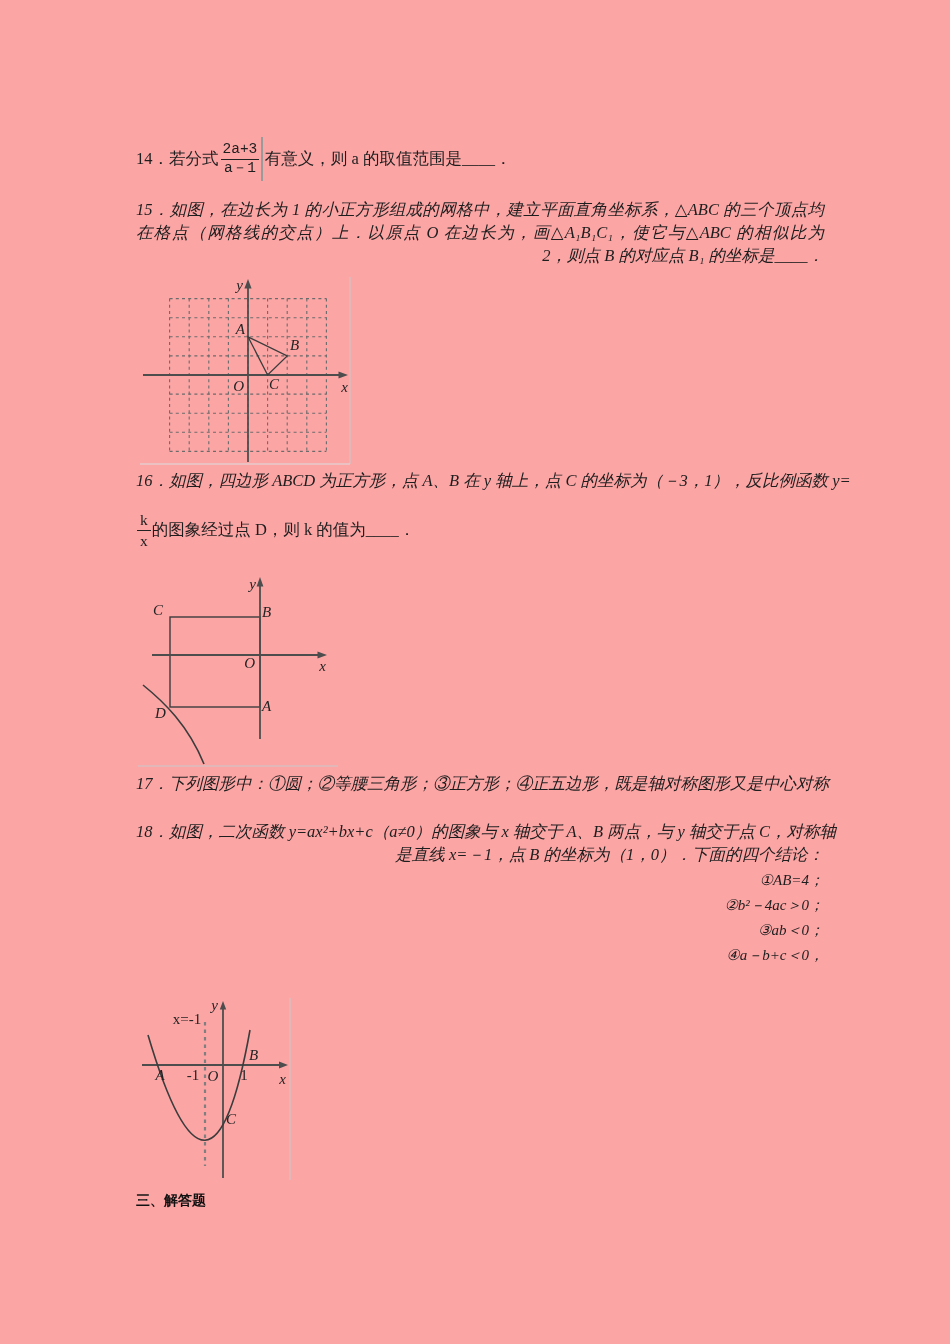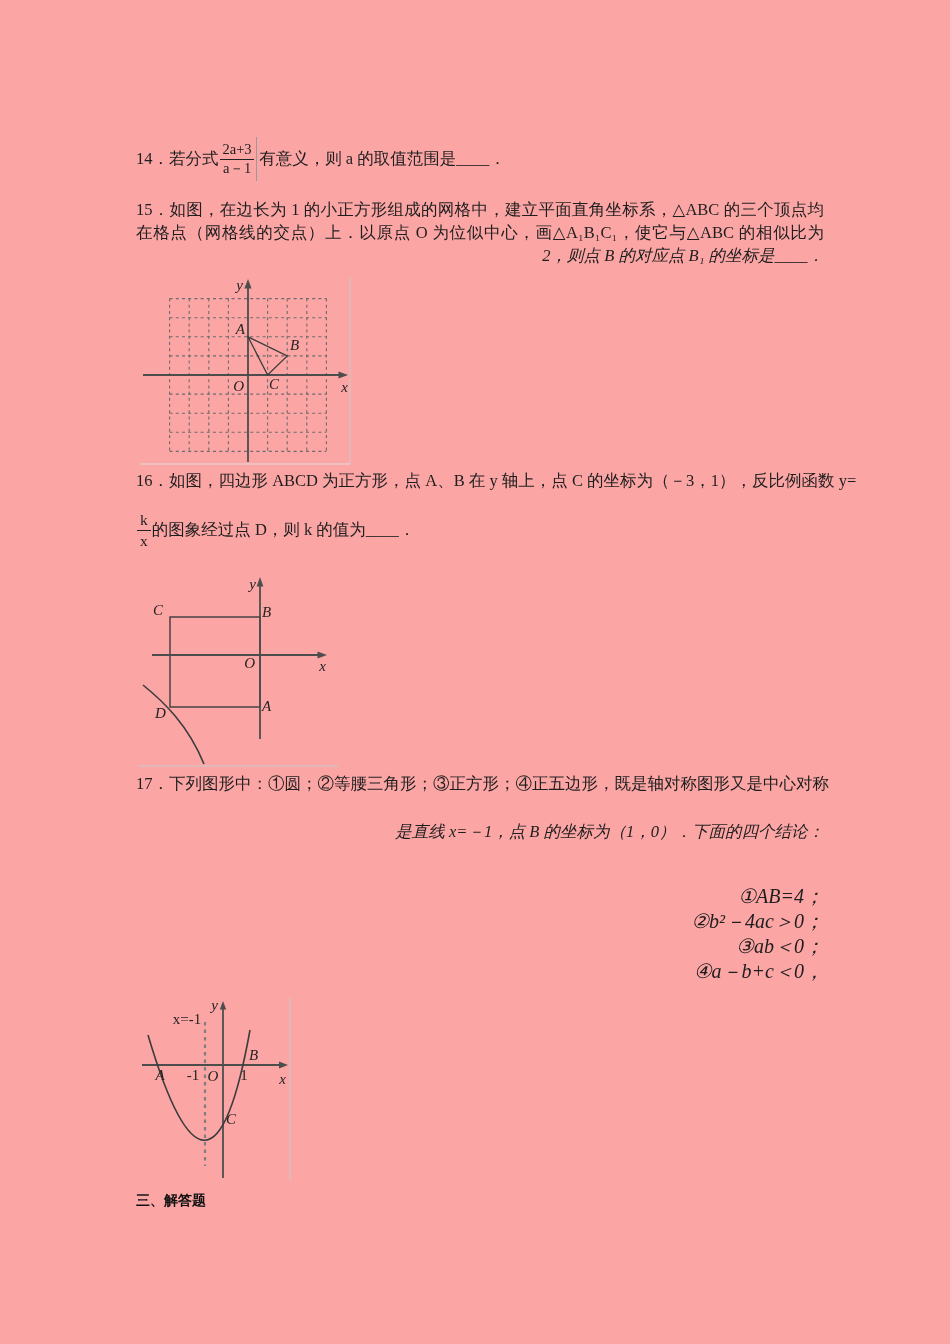--- a/index.html
+++ b/index.html
@@ -2,30 +2,30 @@
 <html><head>
 <meta charset="utf-8">
 <style>
   html,body{margin:0;padding:0;background:#ffffff;}
   .page{
     position:relative;width:950px;height:1344px;background:#fca5a5;overflow:hidden;
     font-family:"Liberation Serif","DejaVu Serif",serif;color:#1e1e1e;
   }
   .tblock{position:absolute;left:136px;width:688px;font-size:16.5px;}
   .jline{display:block;width:688px;line-height:23px;height:23px;
-         text-align:justify;text-align-last:justify;white-space:nowrap;}
+         text-align:justify;text-align-last:justify;white-space:nowrap;font-style:italic;}
   .pline{display:block;line-height:23px;height:23px;text-align:right;white-space:nowrap;font-style:italic;}
   .row{position:absolute;left:136px;display:flex;align-items:center;font-size:16.5px;}
   .frac{display:inline-flex;flex-direction:column;align-items:center;line-height:1.1;
         font-size:14.5px;margin:0 1px;}
   .frac .den{border-top:1.3px solid #222;}
   .frac .num,.frac .den{padding:1px 3px;}
-  .mono{font-family:Liberation Serif, serif;}
+  .mono{font-family:Liberation Mono, monospace;}
   .vbar{width:1.5px;height:44px;background:#9a9a9a;margin:0 2px 0 0;}
-  .items{position:absolute;left:136px;width:688px;font-size:20px;margin-top:16px;}
+  .items{position:absolute;left:136px;width:688px;font-size:15px;}
   .items .pline{height:25px;line-height:25px;}
   .heading{position:absolute;left:136px;font-size:14px;font-weight:bold;
            font-family:"Liberation Sans","DejaVu Sans",sans-serif;color:#111;}
   svg{position:absolute;overflow:visible;}
   svg text{font-family:"Liberation Serif","DejaVu Serif",serif;font-size:15px;
            font-style:italic;fill:#232323;}
   svg text.plain{font-style:normal;}
   .axis{stroke:#4d4d4d;stroke-width:1.8;fill:none;}
   .arrow{fill:#4d4d4d;stroke:none;}
   .gridline{stroke:#6b6b6b;stroke-width:1.1;fill:none;stroke-dasharray:3 3.2;}
@@ -44,21 +44,21 @@
     <span class="frac mono">
       <span class="num">2a+3</span>
       <span class="den">a－1</span>
     </span>
     <span class="vbar"></span>
     <span>有意义，则 a 的取值范围是____．</span>
   </div>
 
   <div class="tblock" style="top:198px;">
     <span class="jline">15．如图，在边长为 1 的小正方形组成的网格中，建立平面直角坐标系，△ABC 的三个顶点均</span>
-    <span class="jline">在格点（网格线的交点）上．以原点 O 为位似中心，画△A₁B₁C₁，使它与△ABC 的相似比为</span>
+    <span class="jline">在格点（网格线的交点）上．以原点 O 在边长为，画△A₁B₁C₁，使它与△ABC 的相似比为</span>
     <span class="pline">2，则点 B 的对应点 B₁ 的坐标是____．</span>
   </div>
 
   <svg style="left:140px;top:274px;" width="215" height="195" viewBox="0 0 215 195">
     <path class="gridline" d="M29.6 24.6V177.4M49.2 24.6V177.4M68.8 24.6V177.4M88.4 24.6V177.4M108 24.6V177.4M127.6 24.6V177.4M147.2 24.6V177.4M166.8 24.6V177.4M186.4 24.6V177.4"></path>
     <path class="gridline" d="M29.6 24.6H186.4M29.6 43.7H186.4M29.6 62.8H186.4M29.6 81.9H186.4M29.6 101H186.4M29.6 120.1H186.4M29.6 139.2H186.4M29.6 158.3H186.4M29.6 177.4H186.4"></path>
     <line class="axis" x1="3" y1="101" x2="199" y2="101"></line>
     <polygon class="arrow" points="208,101 198.5,97.4 198.5,104.6"></polygon>
     <line class="axis" x1="108" y1="14" x2="108" y2="188"></line>
     <polygon class="arrow" points="108,5 104.4,14.5 111.6,14.5"></polygon>
@@ -99,20 +99,21 @@
     <text x="124" y="139">A</text>
     <text x="17" y="146">D</text>
     <line class="figborder" x1="0" y1="194" x2="200" y2="194"></line>
   </svg>
 
   <div class="tblock" style="top:772px;">
     <span class="jline">17．下列图形中：①圆；②等腰三角形；③正方形；④正五边形，既是轴对称图形又是中心对称</span>
   </div>
 
   <div class="tblock" style="top:820px;">
+    <span class="jline">18．如图，二次函数 y=ax²+bx+c（a≠0）的图象与 x 轴交于 A、B 两点，与 y 轴交于点 C，对称轴</span>
     <span class="pline">是直线 x=－1，点 B 的坐标为（1，0）．下面的四个结论：</span>
   </div>
 
   <div class="items" style="top:868px;">
     <span class="pline">①AB=4；</span>
     <span class="pline">②b²－4ac＞0；</span>
     <span class="pline">③ab＜0；</span>
     <span class="pline">④a－b+c＜0，</span>
   </div>
 

